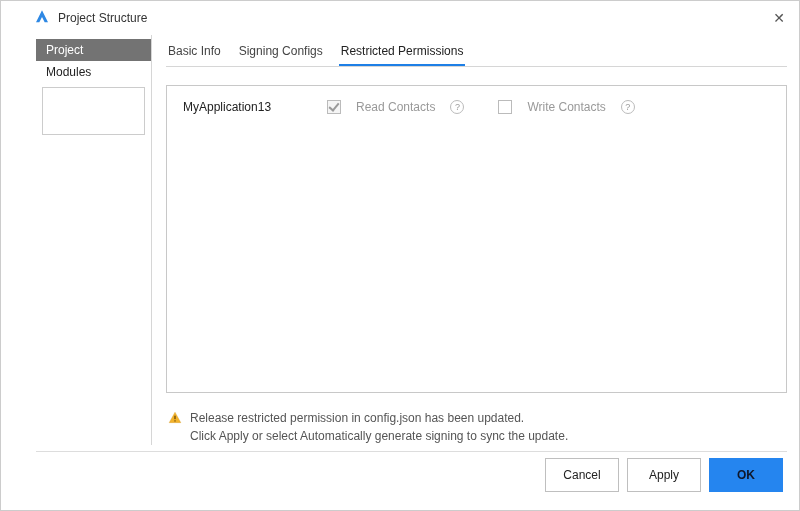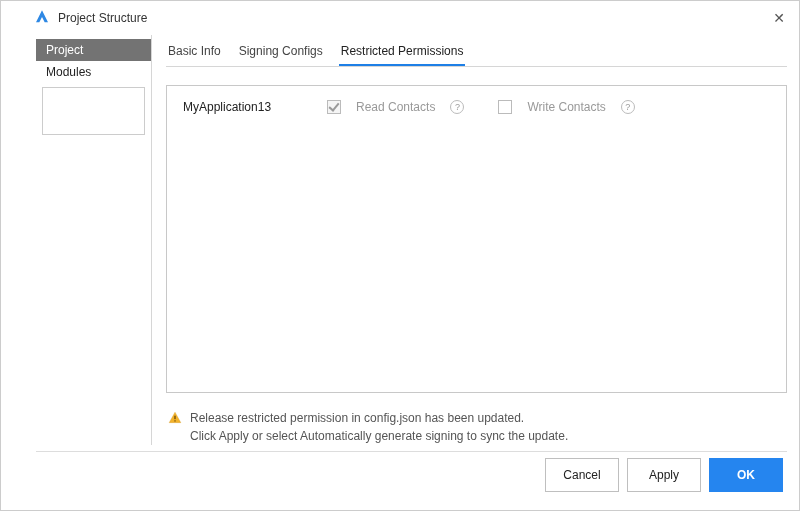--- a/index.html
+++ b/index.html
@@ -30,21 +30,21 @@
   .permItem { display: flex; align-items: center; gap: 15px; color: #999; }
   .chk { width: 14px; height: 14px; border: 1px solid #bbb; display: inline-flex; align-items: center; justify-content: center; background: #f5f5f5; position: relative; }
   .chk.checked::after { content: ""; position: absolute; left: 3px; top: 0px; width: 4px; height: 8px; border: solid #9a9a9a; border-width: 0 2px 2px 0; transform: rotate(40deg); }
   .chk.unchecked { background: #fff; }
   .help { width: 14px; height: 14px; border: 1px solid #bbb; border-radius: 50%; display: inline-flex; align-items: center; justify-content: center; font-size: 9px; color: #999; }
   .warnMsg { display: flex; align-items: flex-start; gap: 8px; margin-top: 13px; padding: 4px 0 0 2px; }
   .warnIcon { width: 14px; height: 14px; margin-top: 1px; }
   .warnText { color: #555; line-height: 1.45; }
   .footer { height: 46px; display: flex; justify-content: flex-end; align-items: center; gap: 8px; padding: 0 4px; }
   .btn { min-width: 74px; height: 34px; border: 1px solid #bfbfbf; background: #fff; color: #222; cursor: pointer; display: flex; align-items: center; justify-content: center; }
-  .btn.primary { background: #2585ef; border-color: #2585ef; color: #ffffff; font-weight: 600; }
+  .btn.primary { background: #2585ef; border-color: #2585ef; color: #0f172a; font-weight: 600; }
 </style>
 </head>
 <body>
 
 <div class="window">
   <div class="titlebar">
     <div class="titlebar-left">
       <span>
         <svg class="warnIcon" style="width:16px;height:16px" viewBox="0 0 24 24">
             <path fill="#2e88e4" d="M12 2 L21 20 L16 20 L12 12 L8 20 L3 20 Z"></path>

